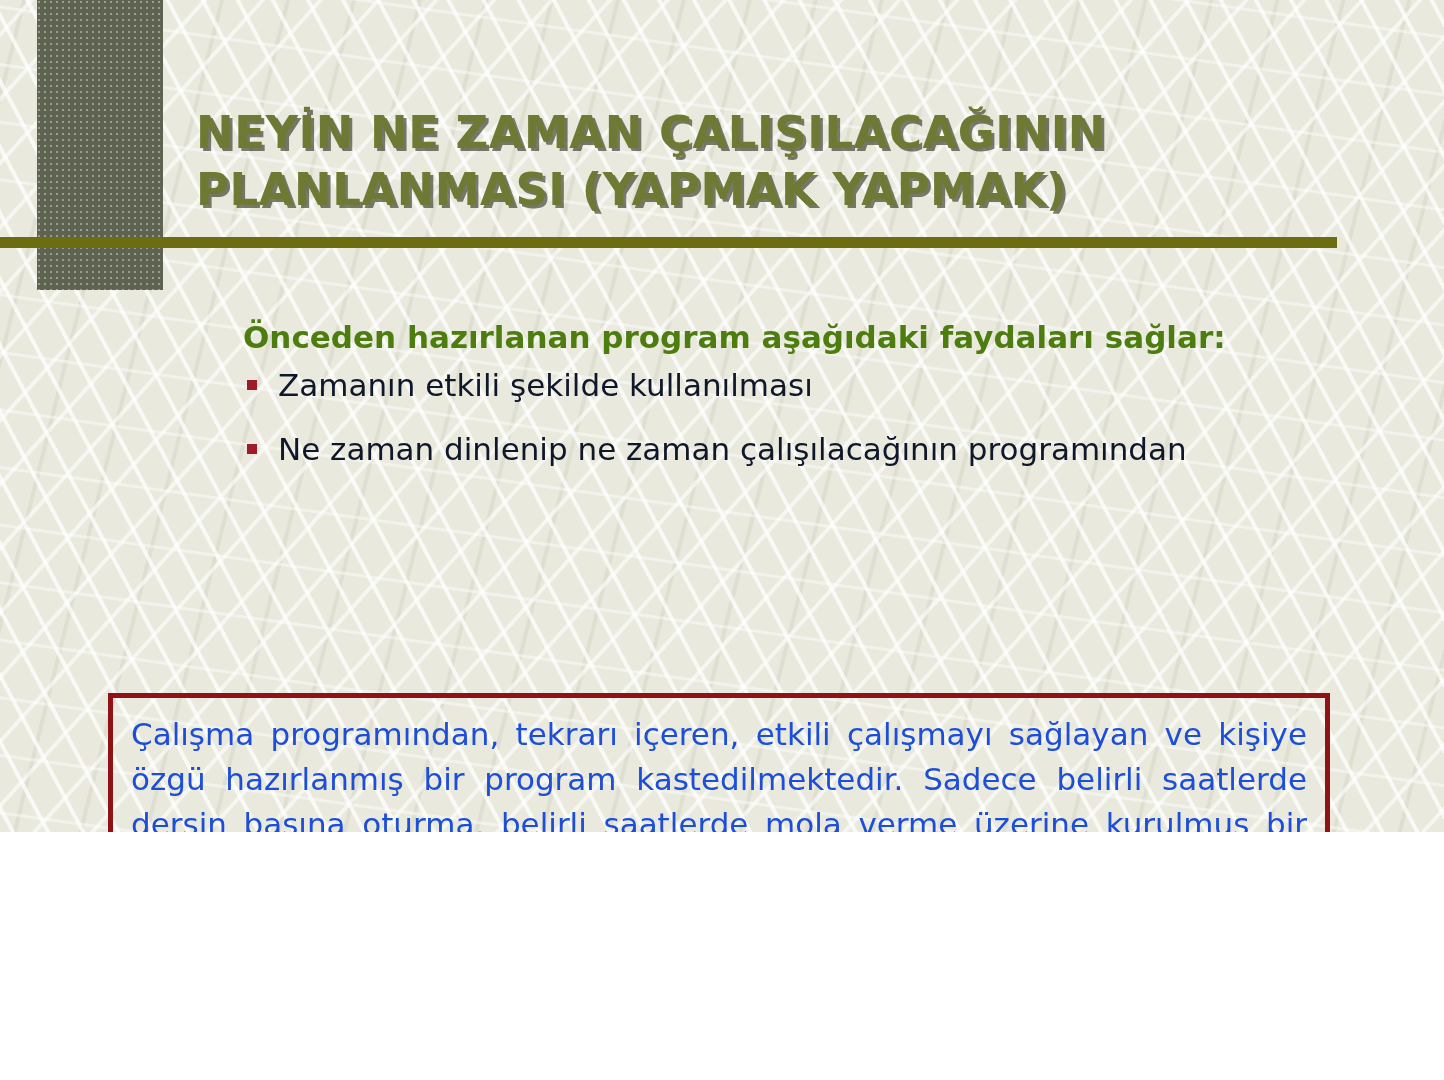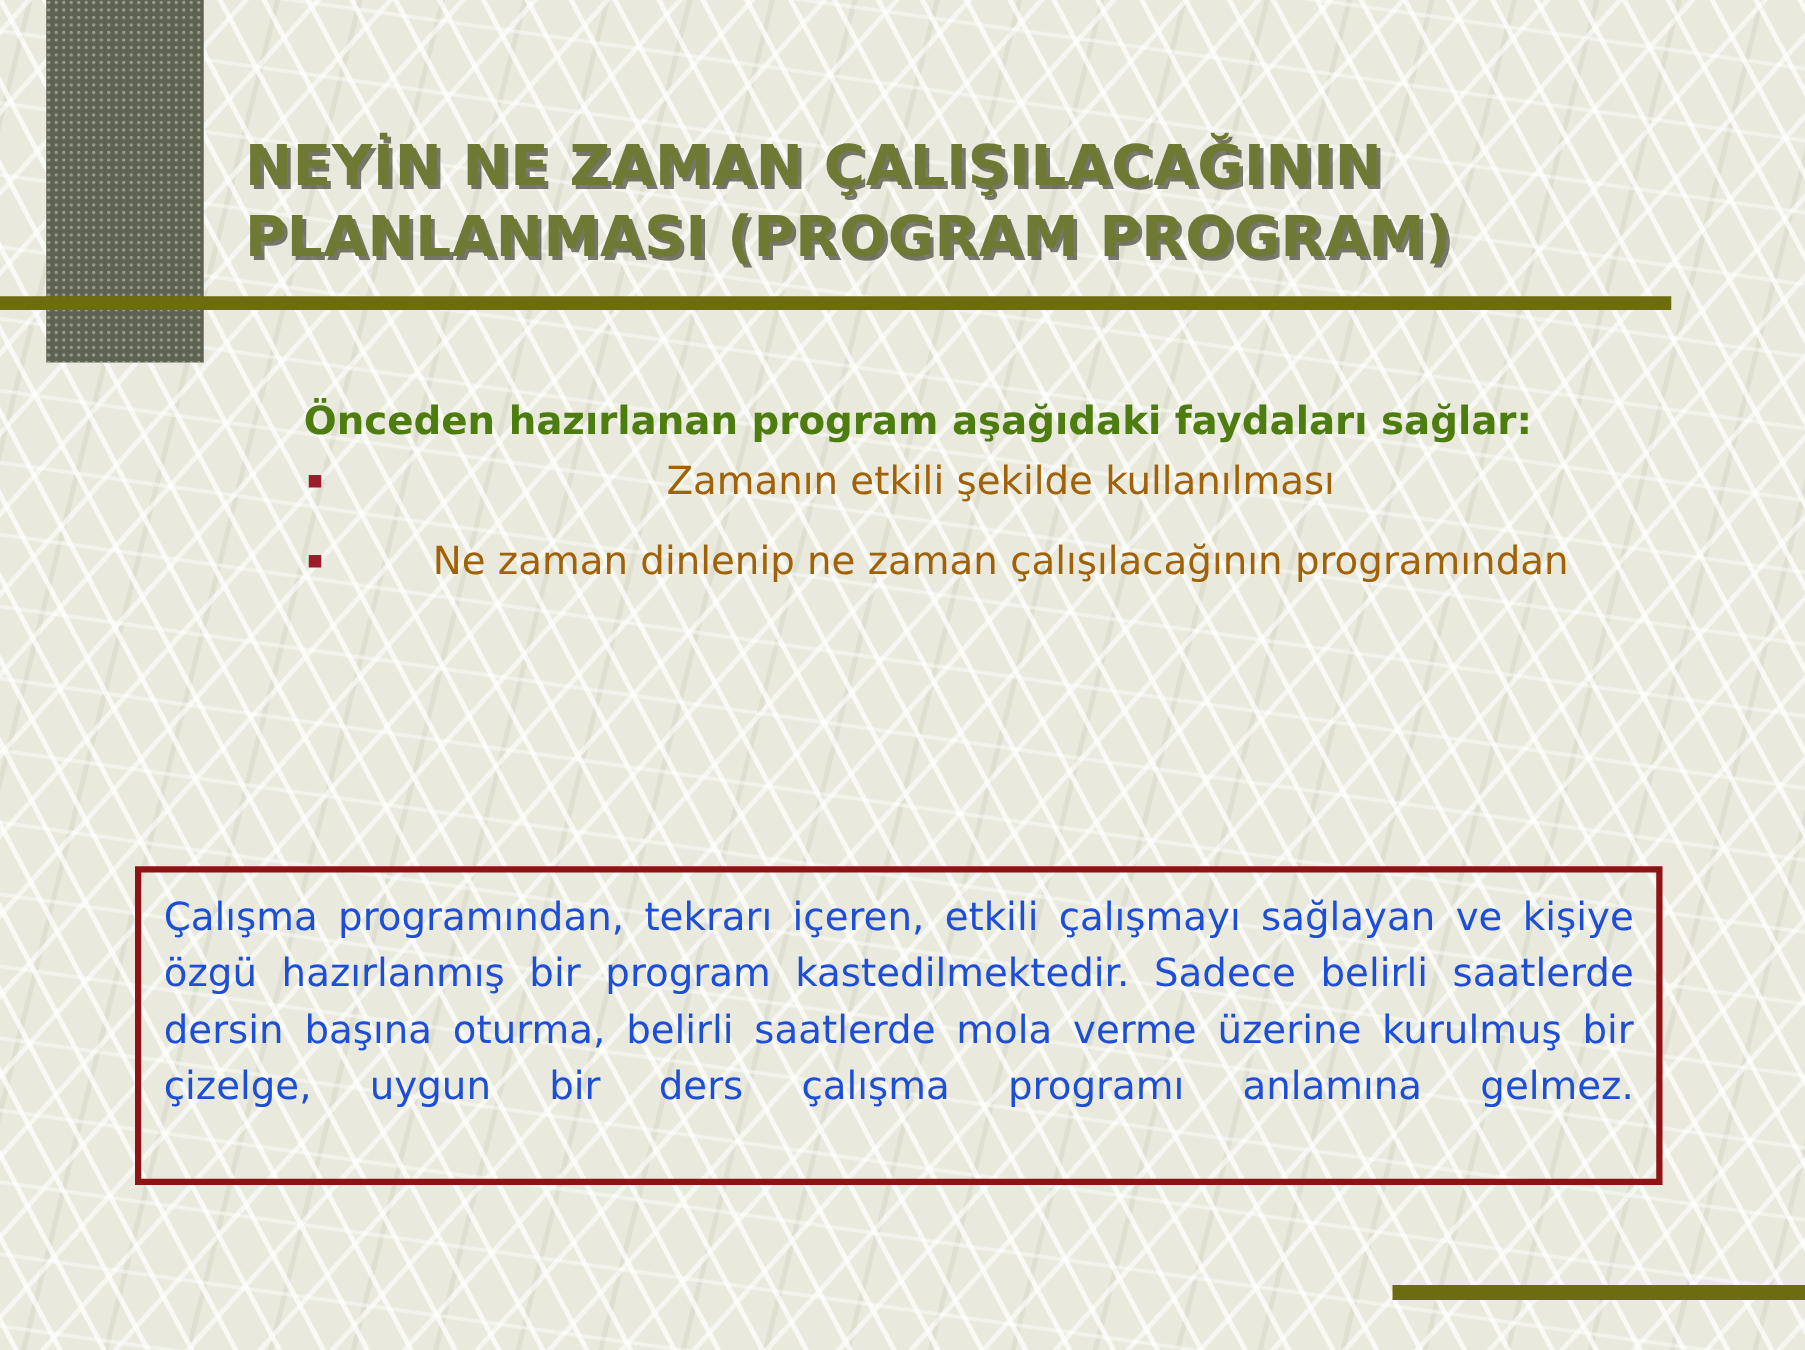--- a/index.html
+++ b/index.html
@@ -4,21 +4,21 @@
 <style>
   html, body {
     margin: 0;
     padding: 0;
     background: #ffffff;
   }
 
   #slide {
     position: relative;
     width: 1444px;
-    height: 1080px;
+    height: 832px;
     overflow: hidden;
     background-color: #e9e9dd;
     font-family: "DejaVu Sans", sans-serif;
   }
 
   
   .bg-texture {
     position: absolute;
     inset: 0;
     background-color: #e9e9de;
@@ -116,24 +116,23 @@
     margin: 0;
     padding: 0;
   }
   .bullets li {
     position: relative;
     padding-left: 35px;
     font-family: "DejaVu Sans", sans-serif;
     font-weight: 400;
     font-size: 31px;
     line-height: 38px;
-    color: #a16207;
+    color: #0f172a;
     margin-bottom: 26px;
     white-space: nowrap;
-    text-align: center;
   }
   .bullets li .bullet-mark {
     position: absolute;
     left: 4px;
     top: 14px;
     width: 10px;
     height: 10px;
     background-color: #9e1b2b;
   }
 
@@ -180,21 +179,21 @@
 <div id="slide">
 
   <div class="bg-texture"></div>
 
   <div class="corner-block"></div>
 
   <div class="title-rule"></div>
 
   <div class="slide-title">
     <span class="line">NEYİN NE ZAMAN ÇALIŞILACAĞININ</span>
-    <span class="line">PLANLANMASI (PROGRAM PROGRAM)</span>
+    <span class="line">PLANLANMASI (YAPMAK YAPMAK)</span>
   </div>
 
   <div class="body-area">
 
     <p class="lead-line">Önceden hazırlanan program aşağıdaki faydaları sağlar:</p>
 
     <ul class="bullets">
       <li>
         <span class="bullet-mark"></span>
         <span>Zamanın etkili şekilde kullanılması</span>

